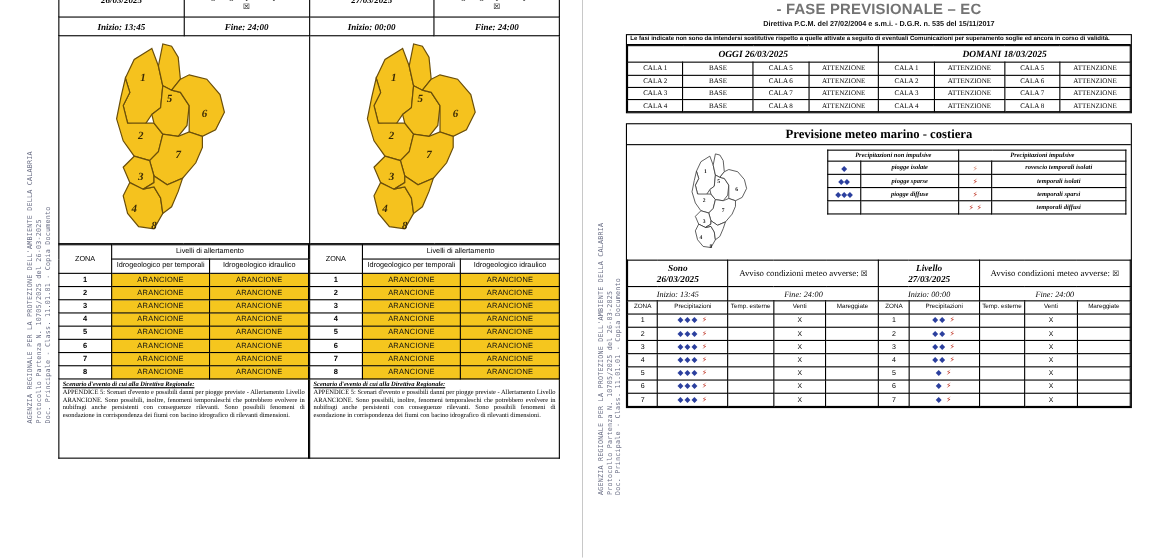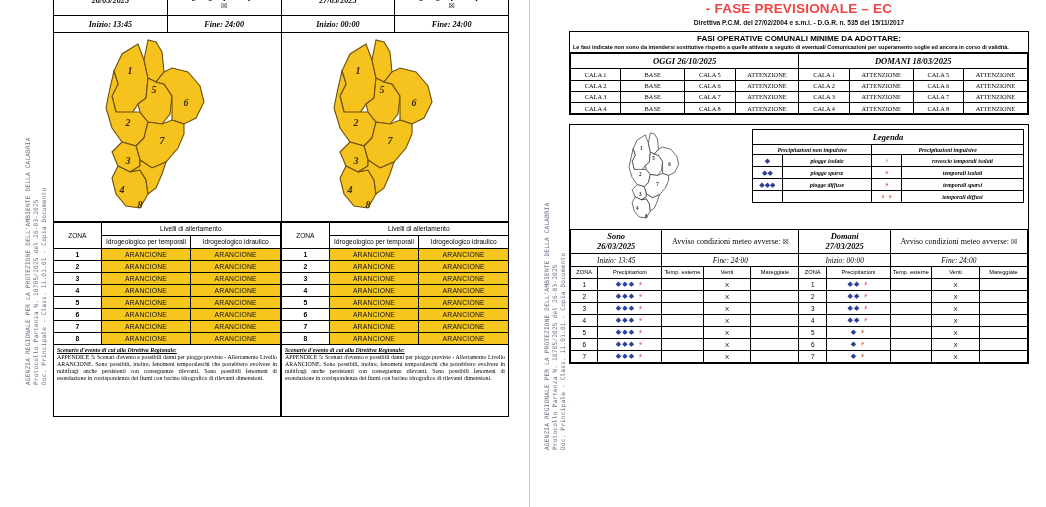--- a/index.html
+++ b/index.html
@@ -68,21 +68,21 @@
     border:1px solid #000;
     border-top:none;
     height:72px;
     overflow:hidden;
   }
   .scen u { font-style:italic; font-weight:bold; }
 
   
   .R-wrap { position:absolute; left:40px; top:0; width:460px; }
   .fase {
-    text-align:center; color:#ef4444; font-weight:bold; font-size:13.5px;
+    text-align:center; color:#737373; font-weight:bold; font-size:13.5px;
     font-family:"Liberation Sans", sans-serif; letter-spacing:.2px; margin-top:1px;
   }
   .dirett {
     text-align:center; font-size:6.6px; font-weight:bold;
     font-family:"Liberation Sans", sans-serif; margin-top:3px; color:#111;
   }
   .fasi-box { border:1.6px solid #000; margin-top:5px; }
   .fasi-title {
     text-align:center; font-weight:bold; font-size:8px;
     font-family:"Liberation Sans", sans-serif; padding:2px 0 1px 0;
@@ -353,36 +353,35 @@
       <div>AGENZIA REGIONALE PER LA PROTEZIONE DELL'AMBIENTE DELLA CALABRIA</div>
       <div>Protocollo Partenza N. 10705/2025 del 26-03-2025</div>
       <div>Doc. Principale - Class. 11.01.01 - Copia Documento</div>
     </div>
 
     <div class="R-wrap">
       <div class="fase">- FASE PREVISIONALE – EC</div>
       <div class="dirett">Direttiva P.C.M. del 27/02/2004 e s.m.i. - D.G.R. n. 535 del 15/11/2017</div>
 
       <div class="fasi-box">
-        <div class="fasi-title">FASI OPERATIVE COMUNALI MINIME DA ADOTTARE:</div>
         <div class="fasi-note">Le fasi indicate non sono da intendersi sostitutive rispetto a quelle attivate a seguito di eventuali Comunicazioni per superamento soglie ed ancora in corso di validità.</div>
         <table class="cala">
           <colgroup>
             <col style="width:11%">
               <col style="width:14%">
               <col style="width:11%">
               <col style="width:14%">
             <col style="width:11%">
               <col style="width:14%">
               <col style="width:11%">
               <col style="width:14%">
           </colgroup>
           <tbody>
               <tr>
-            <td class="dayhdr" colspan="4">OGGI 26/10/2025</td>
+            <td class="dayhdr" colspan="4">OGGI 26/03/2025</td>
             <td class="dayhdr sep-col" colspan="4">DOMANI 18/03/2025</td>
           </tr>
           </tbody>
             <tbody>
               <tr>
                 <td>CALA 1</td>
                 <td>BASE</td>
                 <td>CALA 5</td>
                 <td>ATTENZIONE</td>
                 <td class="sep-col">CALA 1</td>
@@ -418,20 +417,21 @@
                 <td class="sep-col">CALA 4</td>
                 <td>ATTENZIONE</td>
                 <td>CALA 8</td>
                 <td>ATTENZIONE</td>
               </tr>
             </tbody>
         </table>
       </div>
 
       <div class="meteo-box">
+        <div class="meteo-title">Previsione meteo marino - costiera</div>
         <div class="meteo-body">
           <div class="mini-map">
             <svg width="76" height="96" viewBox="0 0 150 178">
               <g fill="#ffffff" stroke="#333" stroke-width="1.4">
                 <path d="M46 6 L30 16 L22 33 L26 46 L20 58 L24 74 L38 78 L46 66 L54 60 L56 40 L52 22 Z"></path>
                 <path d="M56 2 L52 22 L56 40 L64 44 L72 34 L70 14 L64 4 Z"></path>
                 <path d="M24 74 L20 58 L26 46 L22 33 L18 50 L14 70 L20 90 L30 104 L44 108 L52 100 L56 84 L48 74 Z"></path>
                 <path d="M56 40 L54 60 L46 66 L48 74 L56 84 L70 86 L78 76 L80 58 L72 46 L64 44 Z"></path>
                 <path d="M72 34 L80 30 L96 34 L108 48 L112 64 L104 80 L92 86 L80 82 L80 58 L72 46 L64 44 L72 34 Z"></path>
                 <path d="M56 84 L52 100 L44 108 L48 122 L60 130 L74 124 L86 110 L92 96 L92 86 L80 82 L70 86 Z"></path>
@@ -453,23 +453,20 @@
           </div>
           <div class="legend-holder">
             <table class="leg">
               <colgroup>
                   <col style="width:11%">
                   <col style="width:33%">
                   <col style="width:11%">
                   <col style="width:45%">
                 </colgroup>
               <tbody>
-                  <tr>
-                <td class="leg-title" colspan="4">Legenda</td>
-              </tr>
               <tr>
                 <td colspan="2">Precipitazioni non impulsive</td>
                 <td colspan="2">Precipitazioni impulsive</td>
               </tr>
               </tbody>
                 <tbody>
                   <tr>
                     <td><span class="drop">◆</span></td>
                     <td>piogge isolate</td>
                     <td><span class="bolt-l">⚡</span></td>
@@ -515,21 +512,21 @@
               <tr>
             <td class="dayhdr" colspan="2">
               <span>Sono</span><br>
               <span>26/03/2025</span>
             </td>
             <td class="avviso" colspan="3">
               <span>Avviso condizioni meteo avverse:</span>
               <span class="box-glyph">☒</span>
             </td>
             <td class="dayhdr thick" colspan="2">
-              <span>Domani</span><br>
+              <span>Livello</span><br>
               <span>27/03/2025</span>
             </td>
             <td class="avviso" colspan="3">
               <span>Avviso condizioni meteo avverse:</span>
               <span class="box-glyph">☒</span>
             </td>
           </tr>
           <tr>
             <td class="time" colspan="2">Inizio: 13:45</td>
             <td class="time" colspan="3">Fine: 24:00</td>

